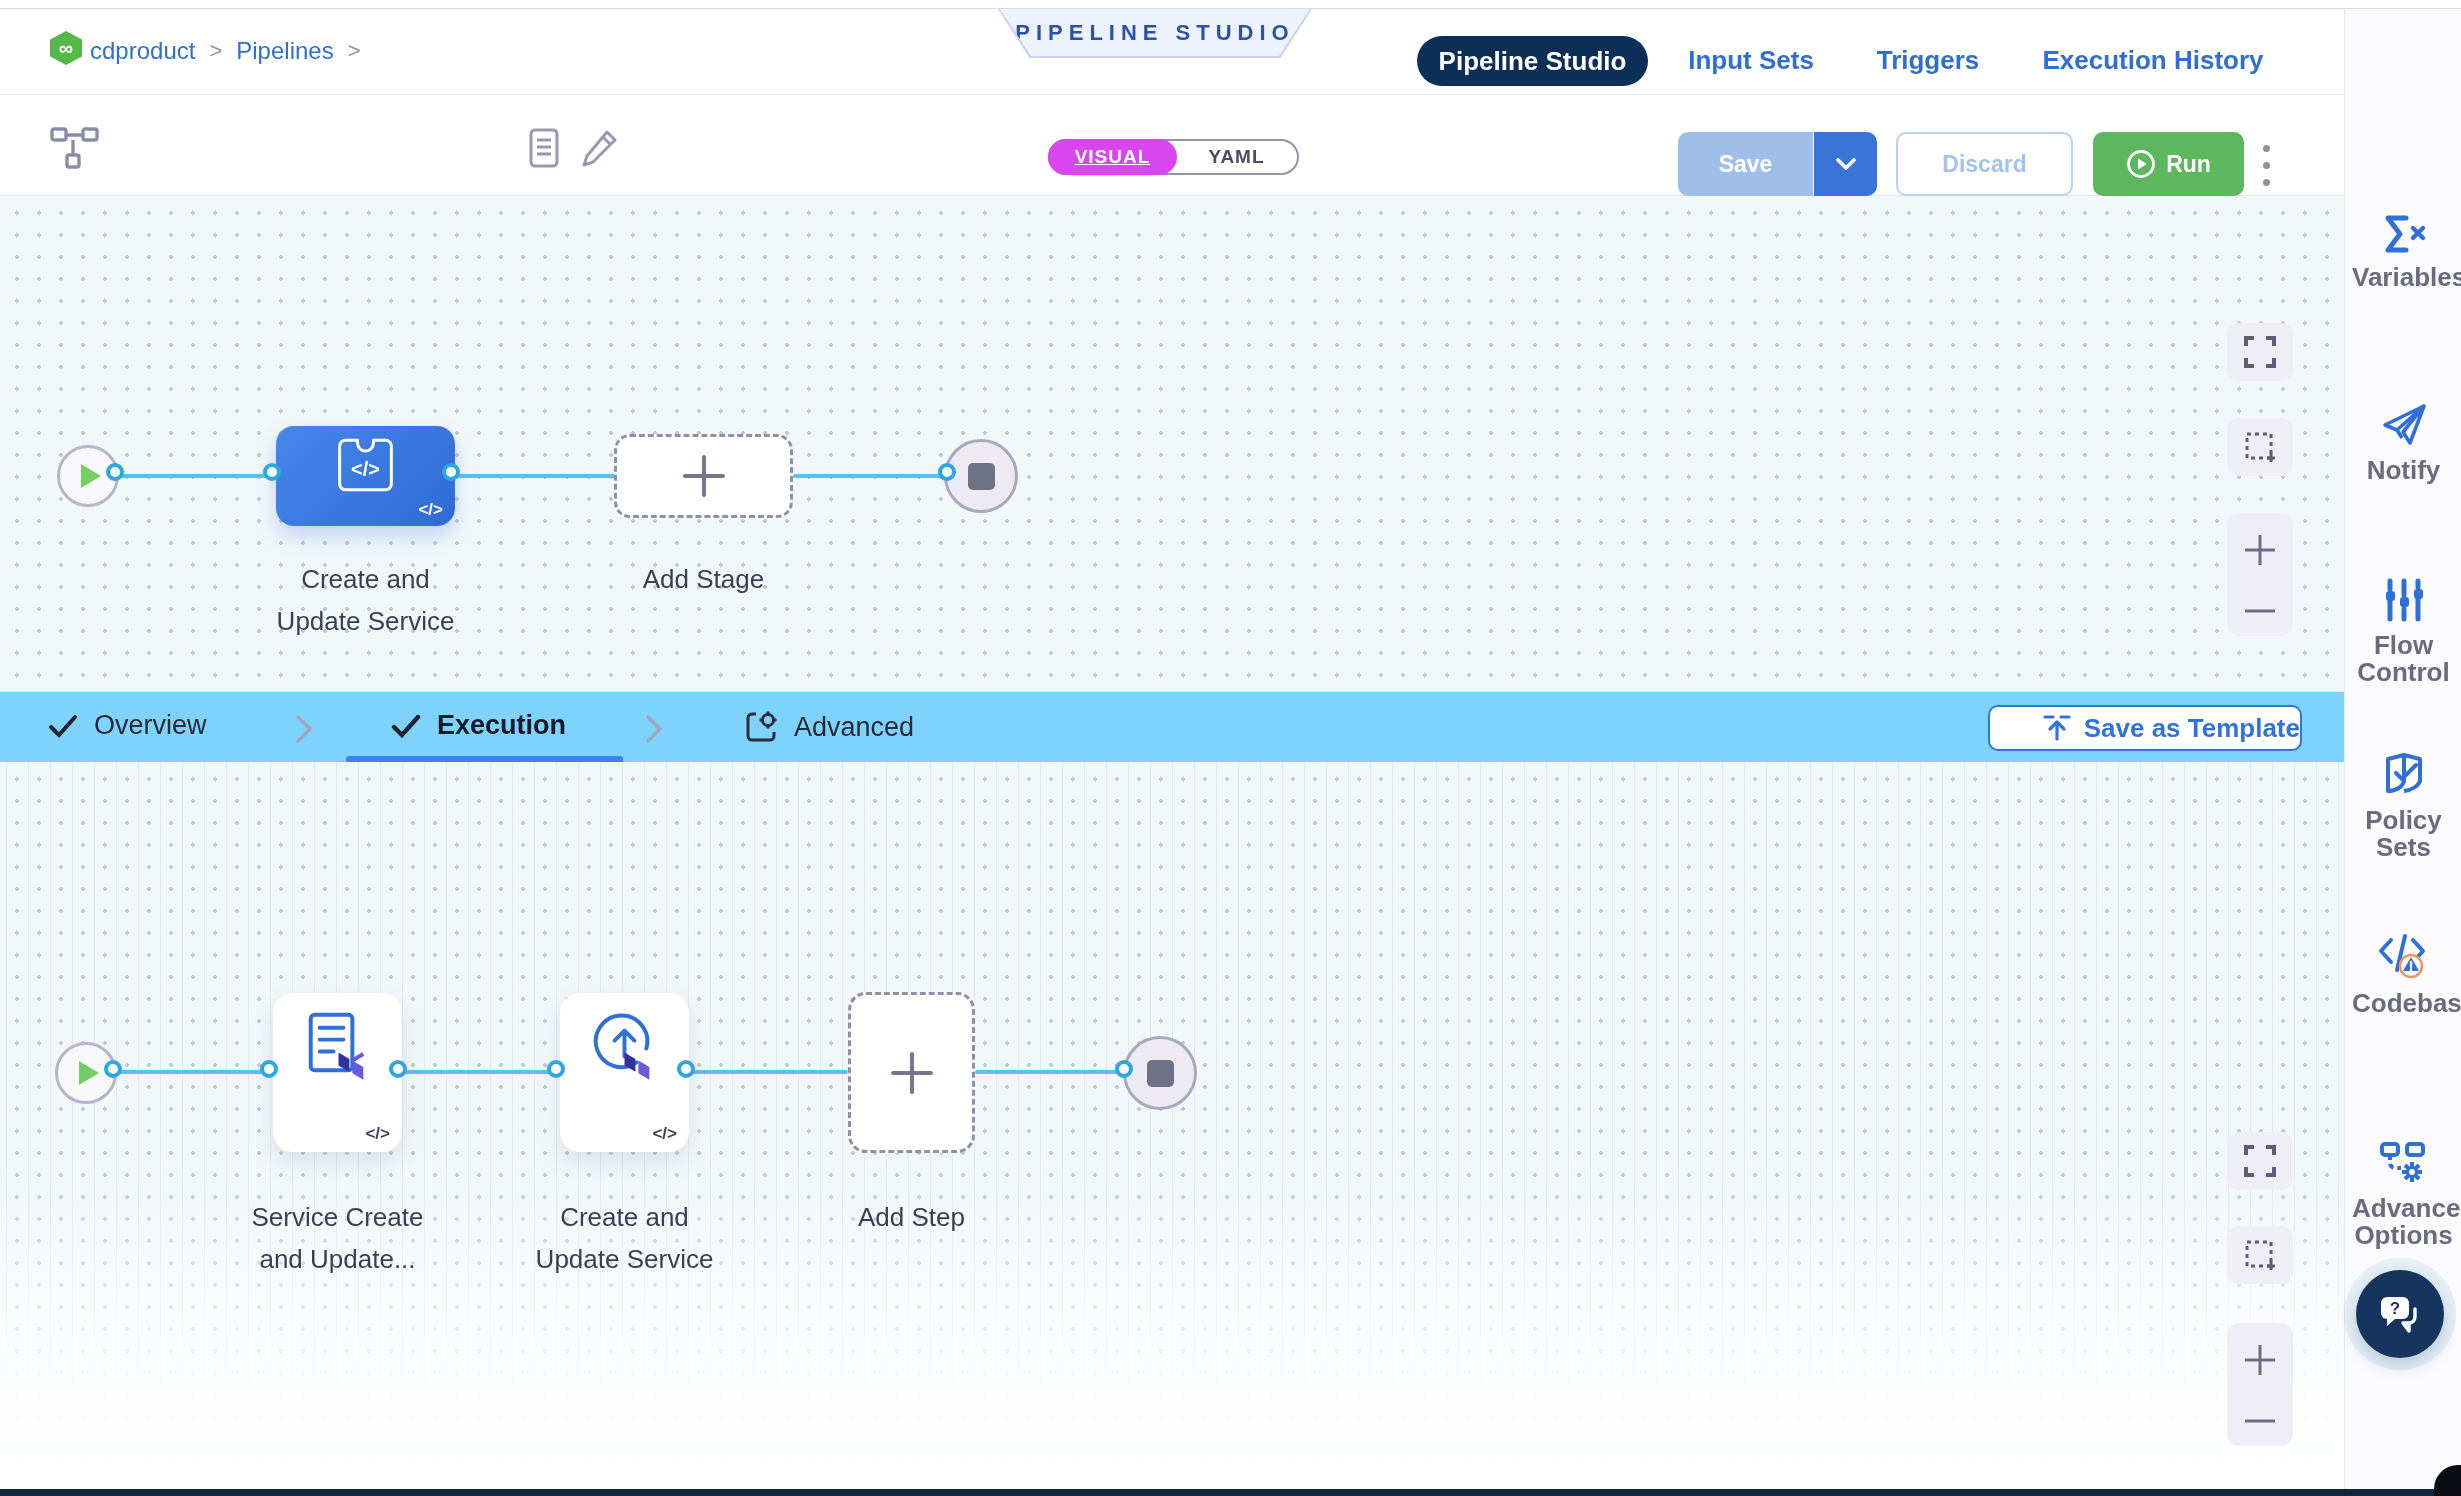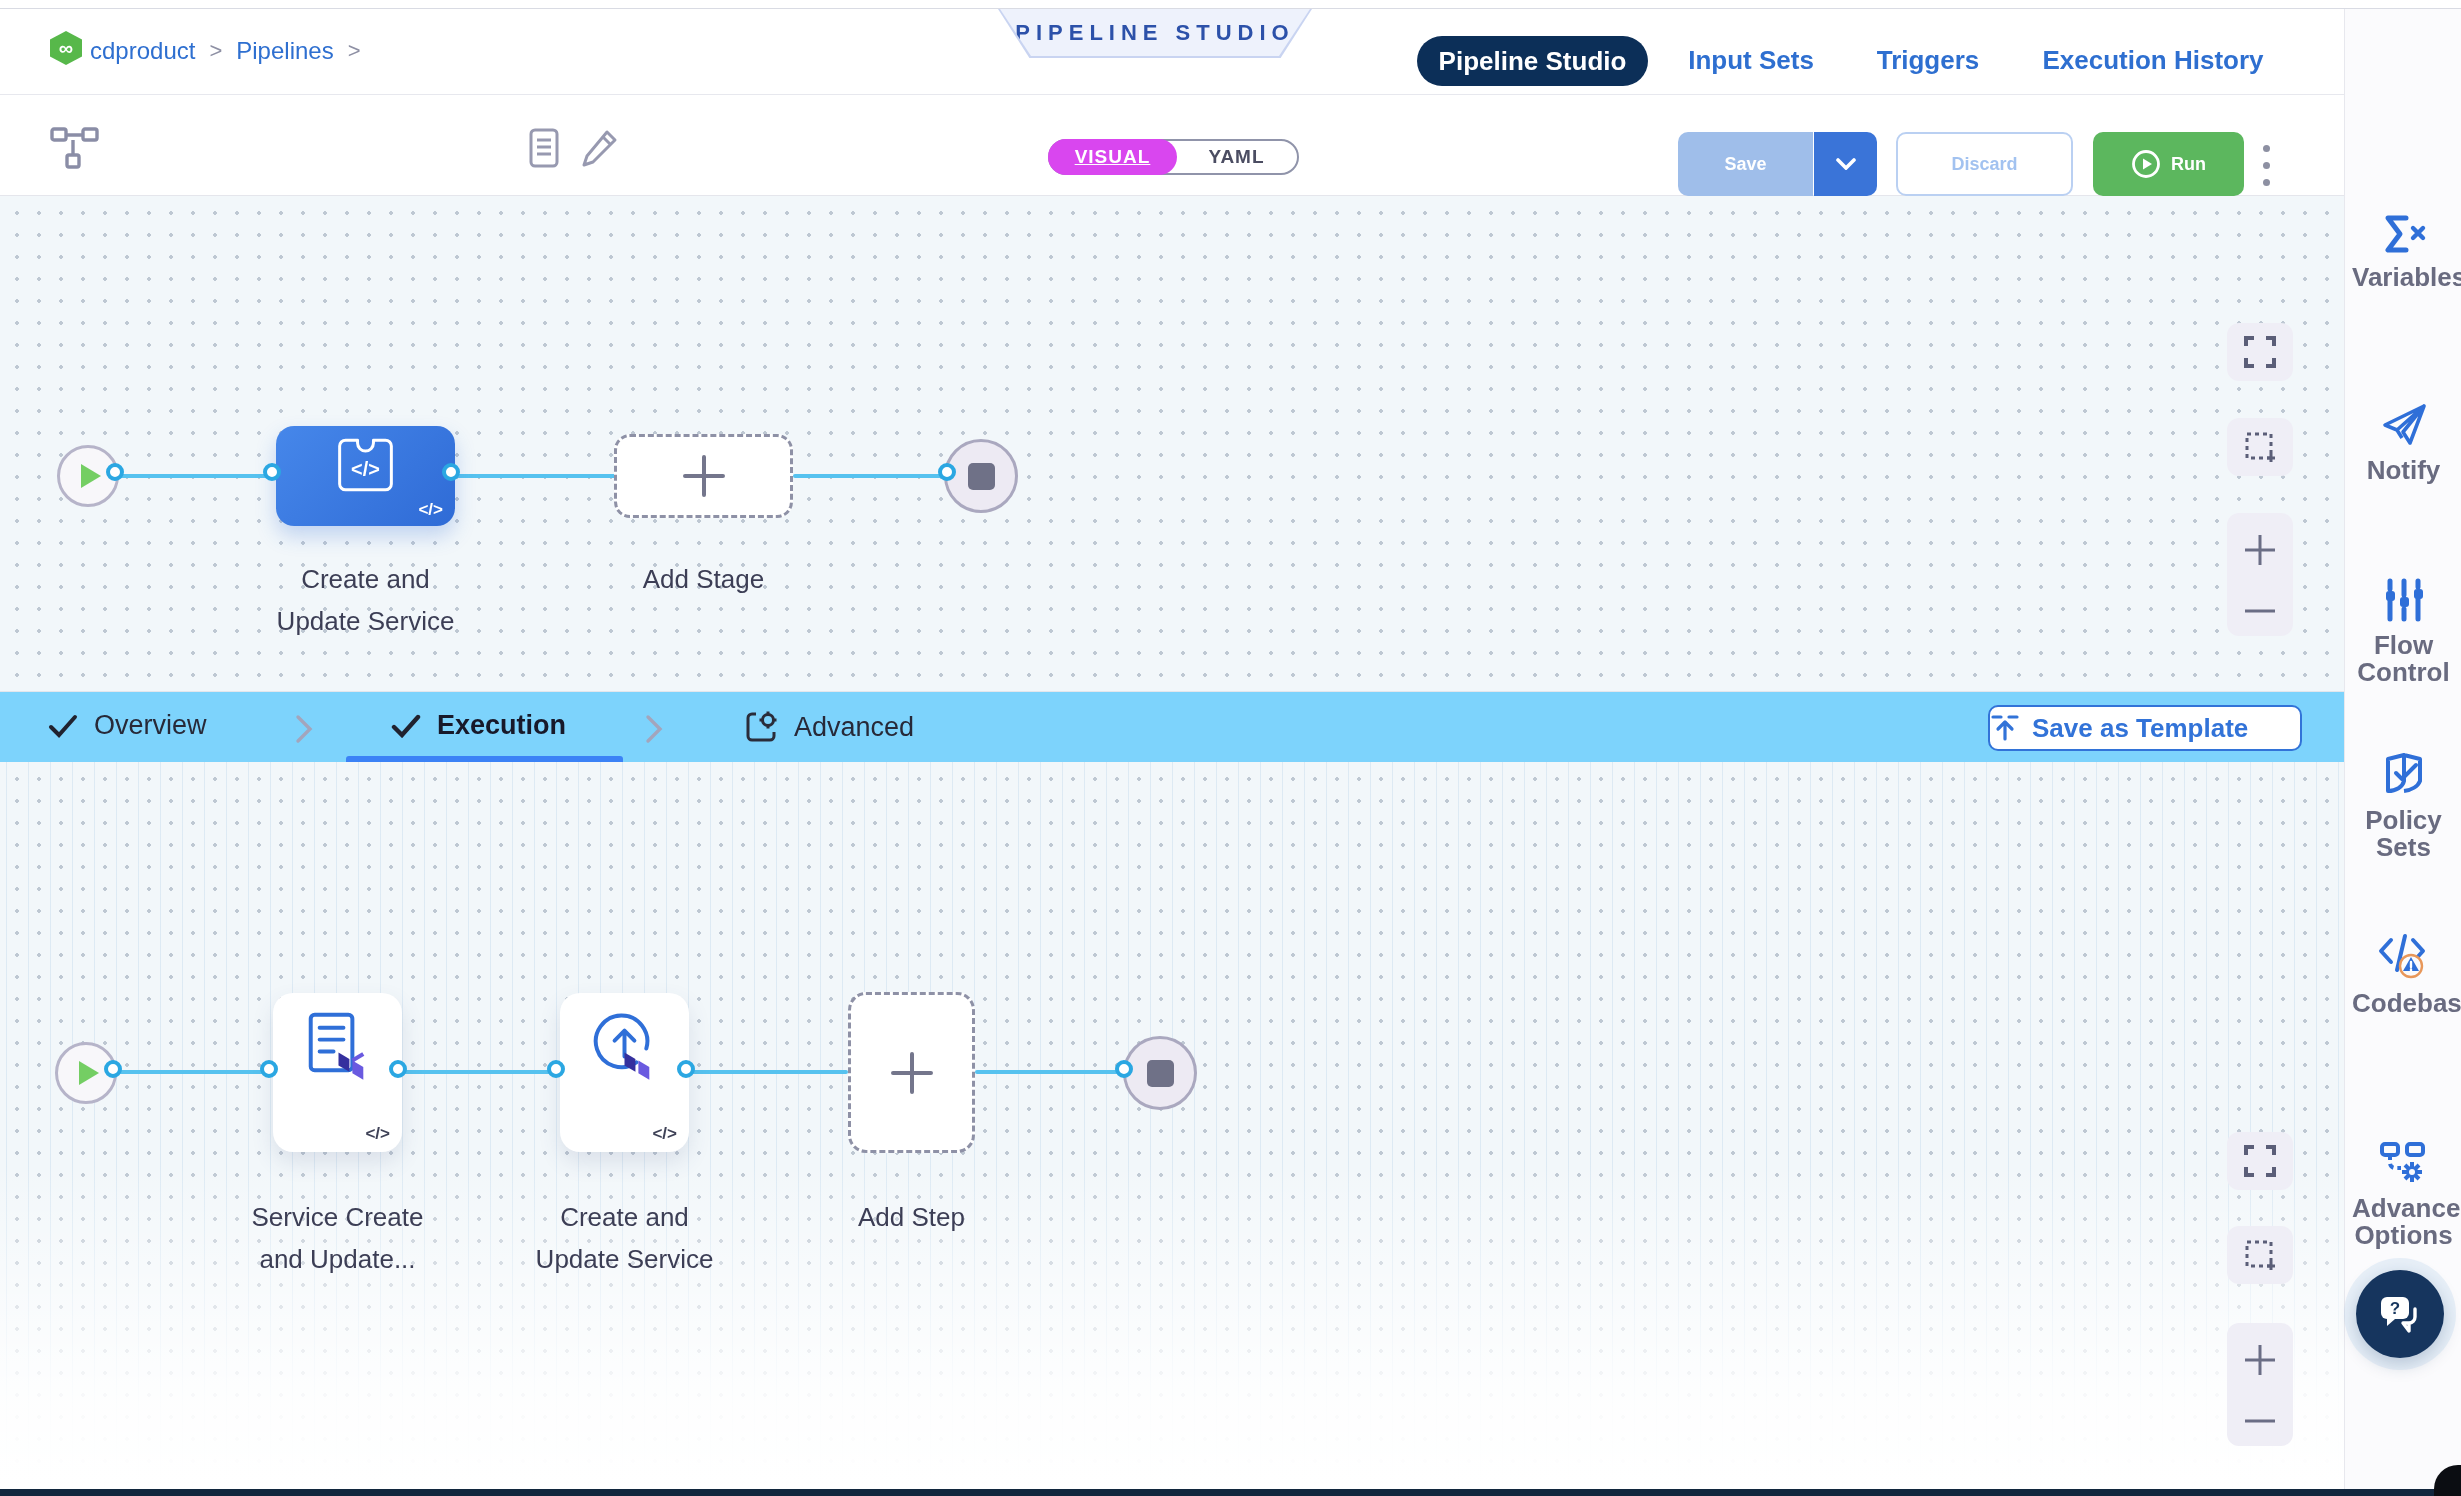--- a/index.html
+++ b/index.html
@@ -38,21 +38,21 @@
   .doc-icon { left:529px; top:33px; }
   .pencil-icon { left:581px; top:33px; }
 
   .toggle { left:1048px; top:44px; width:251px; height:36px; border:2px solid #9094aa; border-radius:18px; background:#fff; }
   .toggle-visual { position:absolute; left:-2px; top:-2px; width:129px; height:36px; border-radius:18px; background:#d946ef;
     color:#fff; font-size:19px; font-weight:bold; letter-spacing:1px; display:flex; align-items:center; justify-content:center;text-decoration:underline; }
   .toggle-yaml { position:absolute; right:0; top:0; width:121px; height:32px; color:#4b4d62; font-size:19px; font-weight:bold;
     letter-spacing:1px; display:flex; align-items:center; justify-content:center; }
 
   .btn { top:37px; height:64px; border-radius:10px; display:flex; align-items:center; justify-content:center;
-    font-size:18px; font-weight:bold; }
+    font-size:23px; font-weight:bold; }
   .save-main { left:1678px; width:135px; background:#9fbeea; color:#fff; border-radius:10px 0 0 10px; }
   .save-caret { left:1814px; width:63px; background:#3a74d8; border-radius:0 10px 10px 0; }
   .discard { left:1896px; width:177px; background:#fff; border:2px solid #bad0f2; color:#a2c2f0; }
   .run { left:2093px; width:151px; background:#5cb75e; color:#fff; gap:10px; }
   .kebab { left:2263px; top:50px; display:flex; flex-direction:column; gap:10px; }
   .kebab i { width:7px; height:7px; border-radius:50%; background:#8d90a2; }
 
   
   .canvas { left:0; width:2344px;
     background-color:#f2f7fa;
@@ -95,21 +95,21 @@
   .ctrl-zoom { height:123px; flex-direction:column; justify-content:space-around; }
 
   
   .stagebar { top:691px; left:0; width:2344px; height:72px; background:#7dd3fc;
     border-top:1px solid #e4e6ec; border-bottom:1px solid #e4e6ec; }
   .sb-item { top:18px; display:flex; align-items:center; gap:16px; font-size:27px; color:#272938; }
   .sb-item.active { font-weight:bold; color:#17192a; }
   .underline { left:346px; bottom:0; width:277px; height:6px; border-radius:3px 3px 0 0; background:#3b82f6; }
   .save-template { left:1988px; top:13px; width:314px; height:46px; border:2px solid #3273d8; border-radius:10px;
     background:#fff; color:#3273d8; font-size:26px; font-weight:bold;
-    display:flex; align-items:center; justify-content:flex-start; gap:12px; }
+    display:flex; align-items:center; justify-content:flex-end; gap:12px; }
 
   
   .sidebar { left:2344px; top:9px; width:117px; height:1488px; background:#fbfbfd; border-left:1px solid #e7e8ee; }
   .side-item { left:0; width:117px; display:flex; flex-direction:column; align-items:center; gap:10px; }
   .side-label { font-size:26px; line-height:27px; font-weight:bold; color:#696b80; text-align:center; width:103px; }
   .chat-btn { left:11px; top:1261px; width:88px; height:88px; border-radius:50%; background:#16355e;
     box-shadow:0 0 0 12px rgba(130,180,225,0.16), 0 6px 18px rgba(20,50,90,0.25);
     display:flex; align-items:center; justify-content:center; }
 
   

